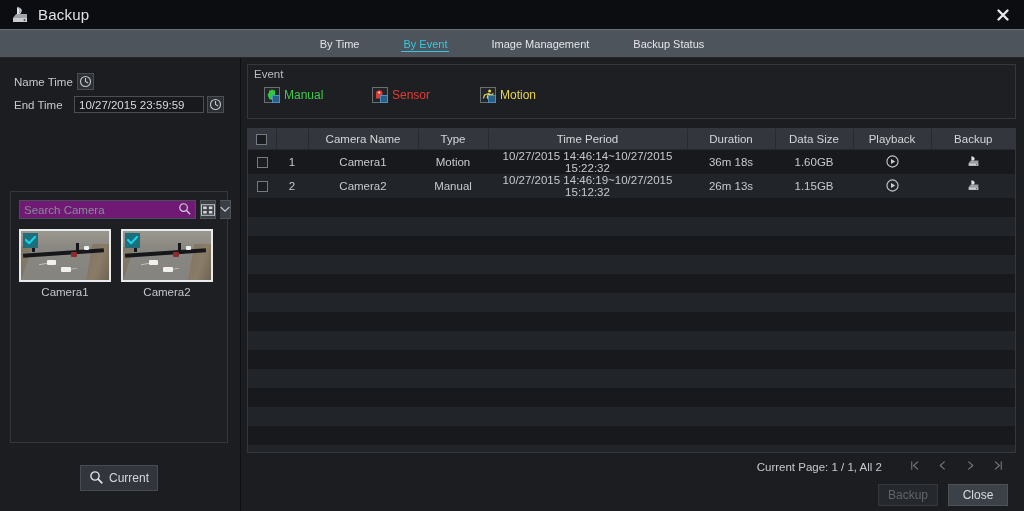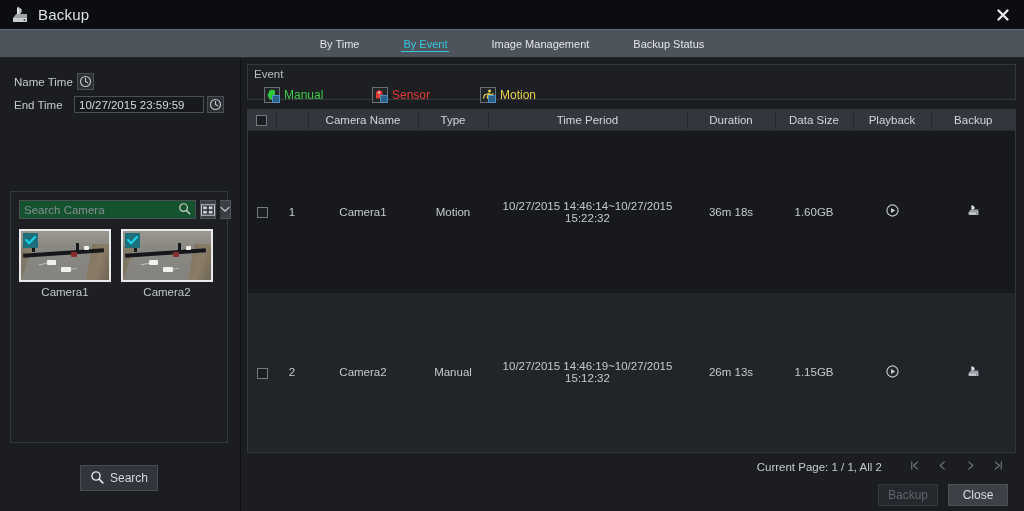--- a/index.html
+++ b/index.html
@@ -113,21 +113,21 @@
     position: absolute;
     left: 10px; top: 133px; right: 12px; bottom: 68px;
     border: 1px solid #34383e;
     background: #1d1f23;
     box-sizing: border-box;
     padding: 8px;
   }
   .searchrow { display: flex; align-items: center; gap: 4px; }
   .searchbox {
     flex: 1; height: 19px;
-    background: #14532d;
+    background: #701a75;
     border: 1px solid #4a4f56;
     box-sizing: border-box;
     display: flex; align-items: center;
     padding: 0 4px;
     position: relative;
   }
   .searchbox input {
     flex: 1; background: transparent; border: 0; outline: 0;
     color: #9aa0a8; font-size: 11.5px;
     font-family: "Liberation Sans", sans-serif;
@@ -211,21 +211,21 @@
     box-sizing: border-box;
     display: flex; align-items: center; justify-content: center;
     gap: 6px; cursor: pointer;
     font-size: 12px; color: #d5d8dc;
   }
 
   
   .eventbox {
     border: 1px solid #34383e;
     background: #1d1f23;
-    height: 36px; flex: none;
+    height: 55px; flex: none;
     box-sizing: border-box;
     position: relative;
     margin-bottom: 9px;
     text-align: right;
   }
   .eventtitle {
     position: absolute; left: 6px; top: 3px;
     font-size: 11.5px; color: #b9bdc3;
   }
   .eventitems {
@@ -248,21 +248,21 @@
     width: 8px; height: 8px; background: #2b5f86; border: 1px solid #4d8fc0;
     box-sizing: border-box;
   }
 
   
   .tablewrap {
     flex: 1; min-height: 0;
     border: 1px solid #34383e;
     background: #17191c;
     box-sizing: border-box;
-    display: flex; flex-direction: row;
+    display: flex; flex-direction: column;
     overflow: hidden;
   }
   table.grid {
     width: 100%; border-collapse: collapse; table-layout: fixed;
   }
   table.grid th {
     background: #33373d;
     color: #d3d6da;
     font-weight: normal;
     font-size: 11.5px;
@@ -461,21 +461,21 @@
         </div>
       </div>
 
       <div class="searchbtn">
         <span>
           <svg width="14" height="14" viewBox="0 0 14 14">
             <circle cx="6" cy="6" r="4.1" fill="none" stroke="#e0e3e7" stroke-width="1.4"></circle>
             <path d="M9.2 9.2 L12.8 12.8" stroke="#e0e3e7" stroke-width="1.7" stroke-linecap="round"></path>
           </svg>
         </span>
-        <span>Search</span>
+        <span>Current</span>
       </div>
     </div>
 
     <div class="right">
 
       <div class="eventbox">
         <div class="eventtitle">Event</div>
         <div class="eventitems">
 
           <div class="eventitem" style="width:108px">

